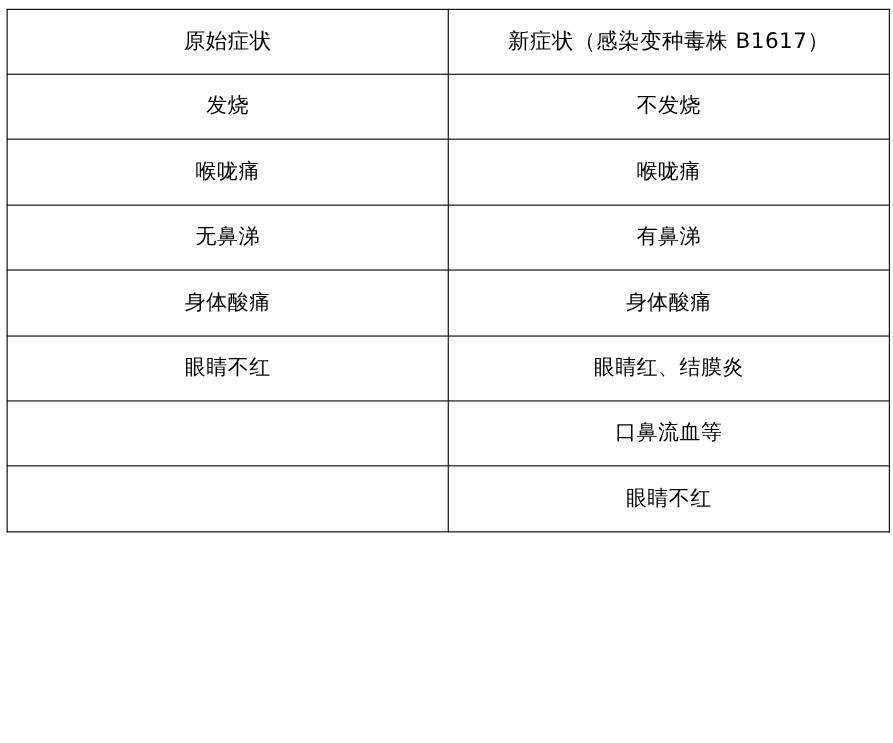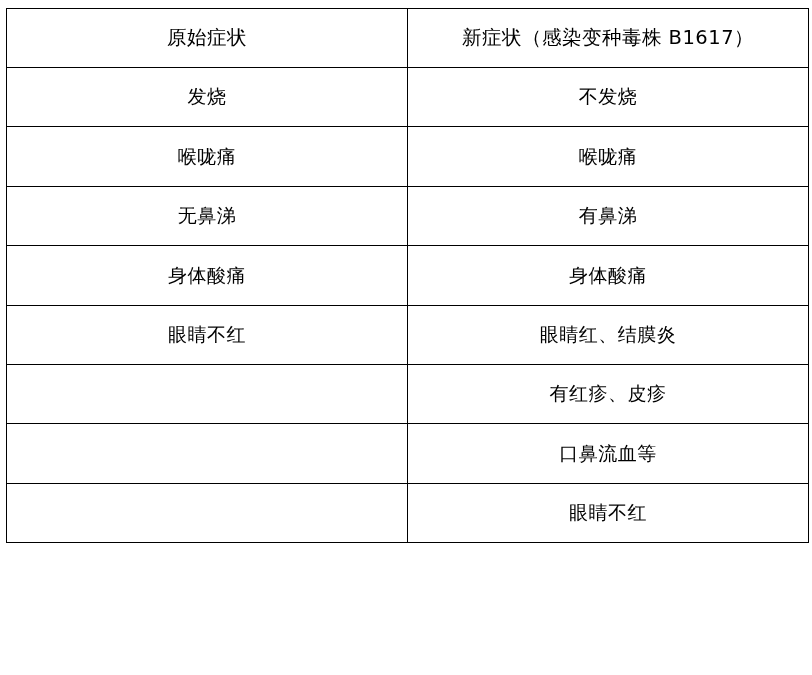--- a/index.html
+++ b/index.html
@@ -75,24 +75,20 @@
       <tr>
         <td class="col-a">身体酸痛</td>
         <td class="col-b">身体酸痛</td>
       </tr>
       <tr>
         <td class="col-a">眼睛不红</td>
         <td class="col-b">眼睛红、结膜炎</td>
       </tr>
       <tr>
         <td class="col-a cell-empty"></td>
-        <td class="col-b">有红疹、皮疹</td>
-      </tr>
-      <tr>
-        <td class="col-a cell-empty"></td>
         <td class="col-b">口鼻流血等</td>
       </tr>
       <tr>
         <td class="col-a cell-empty"></td>
         <td class="col-b">眼睛不红</td>
       </tr>
     </tbody>
   </table>
 </div>
 

